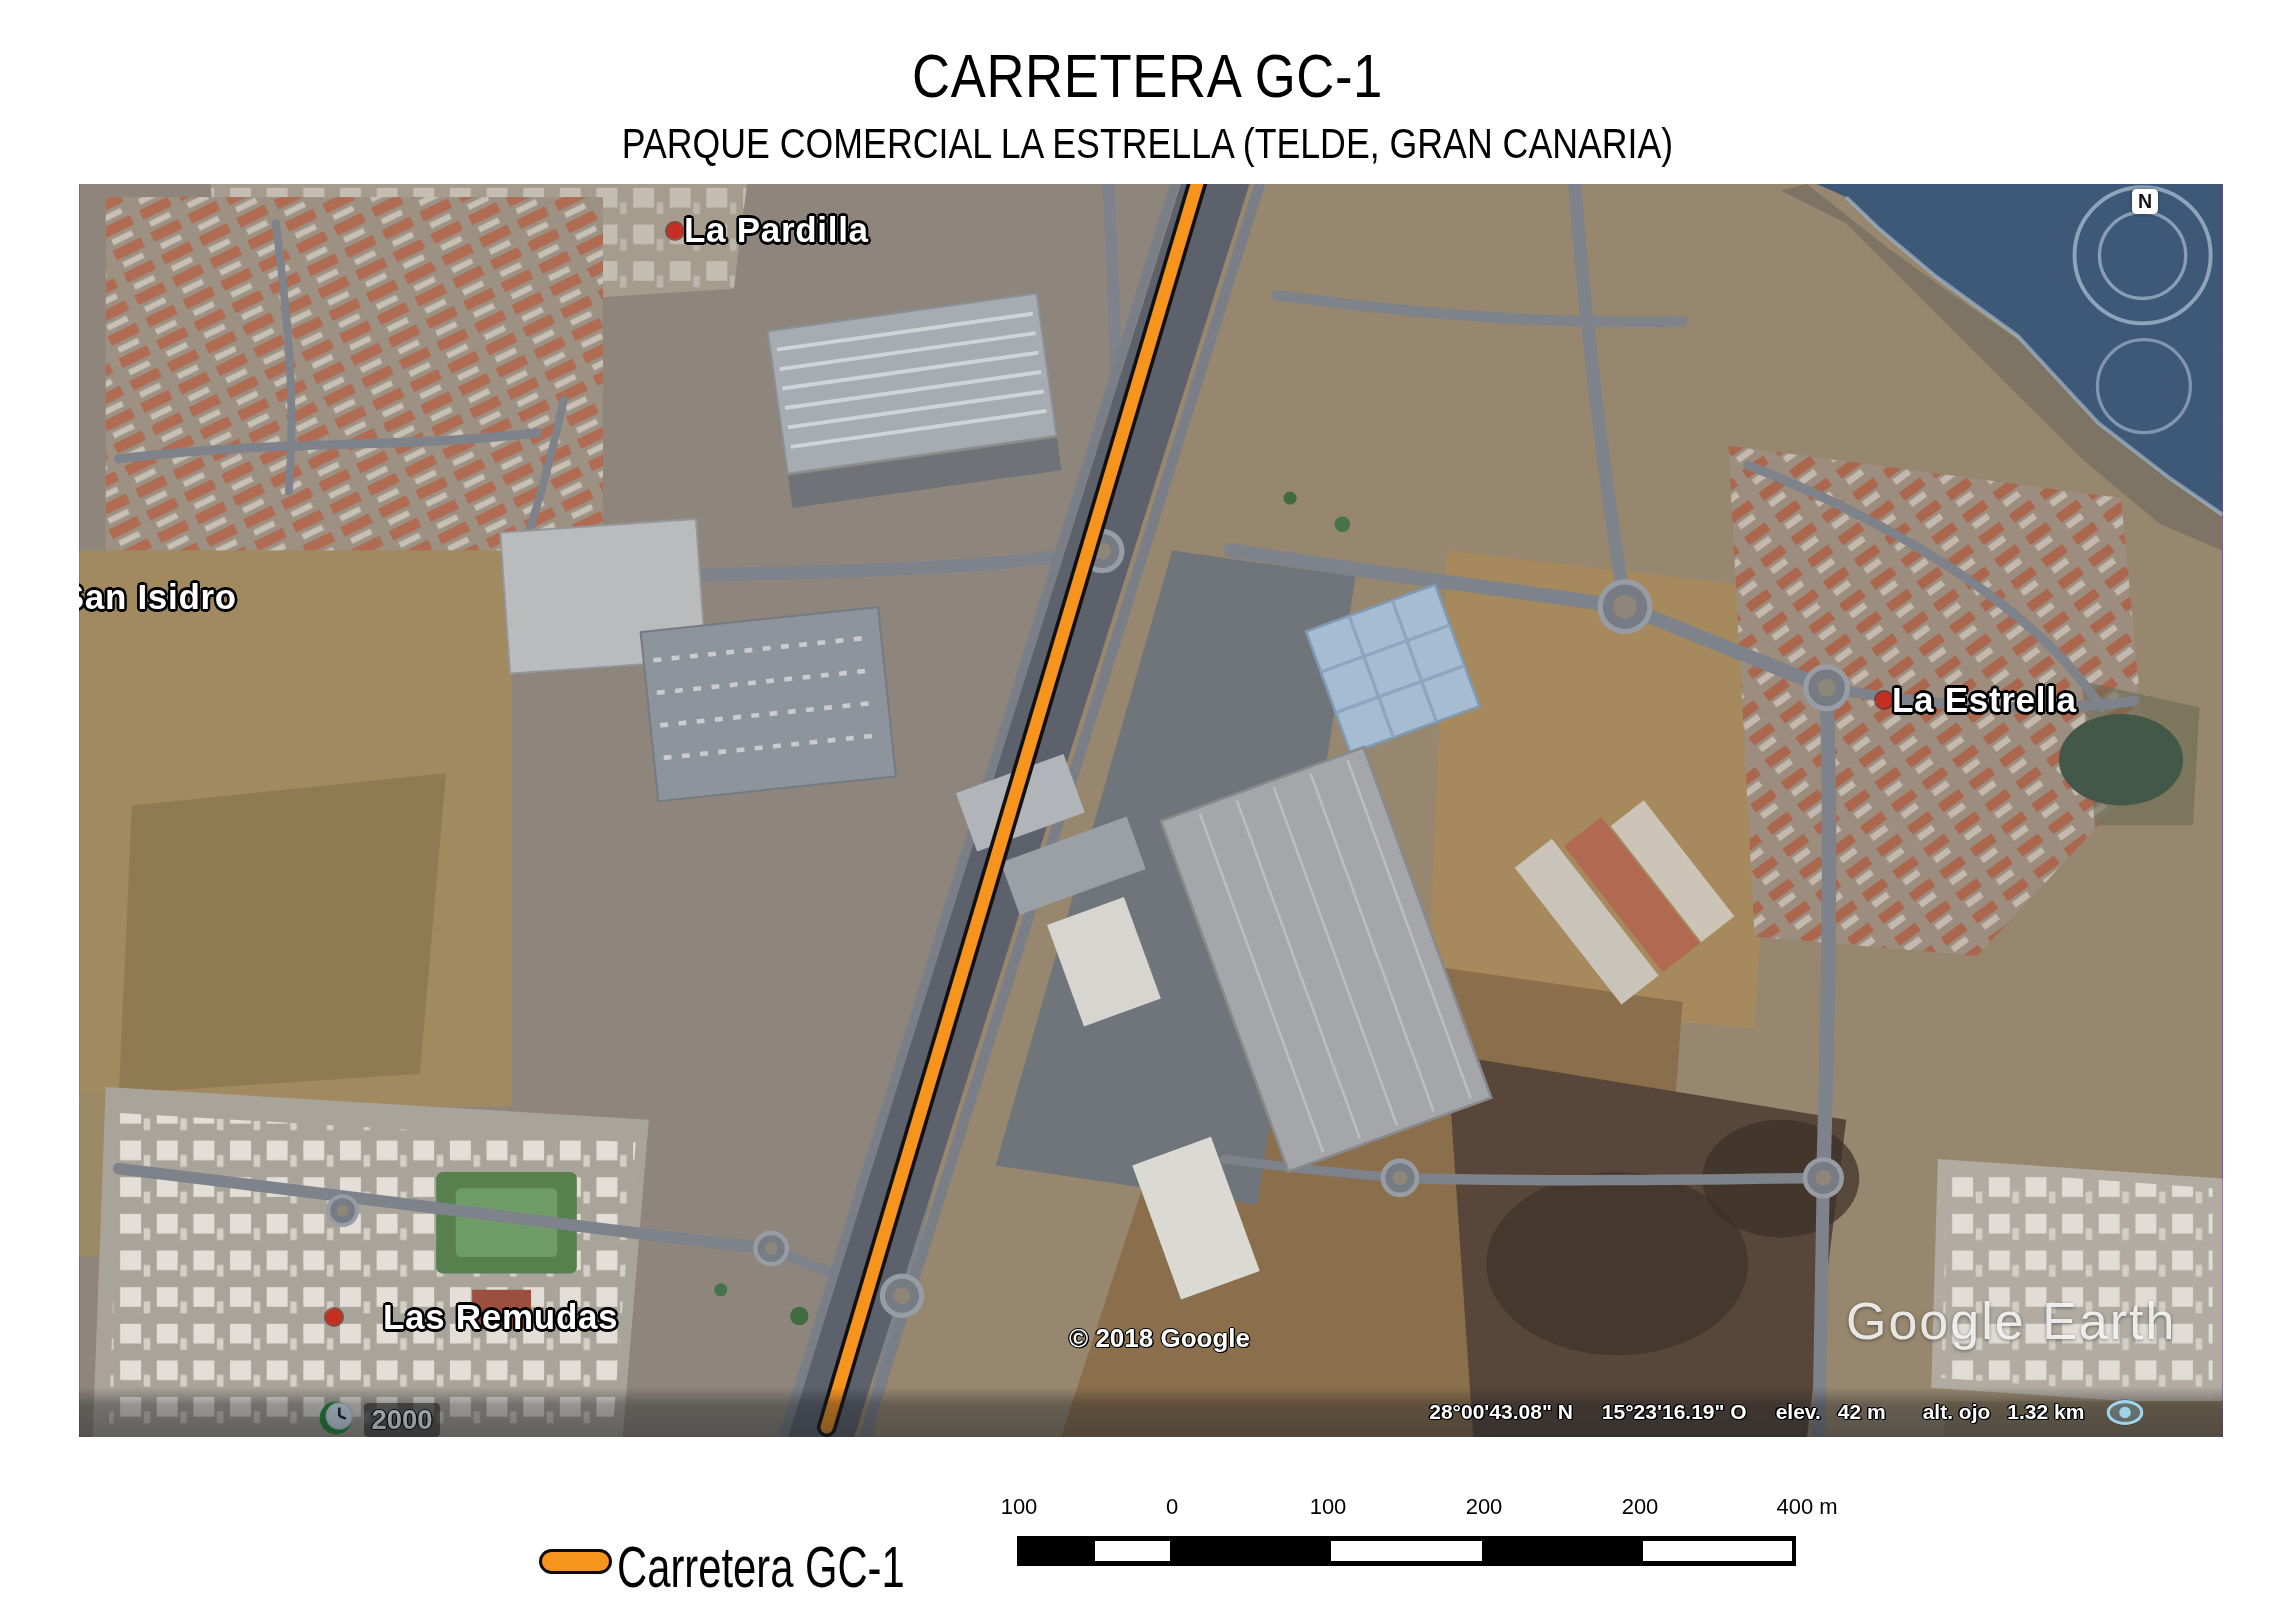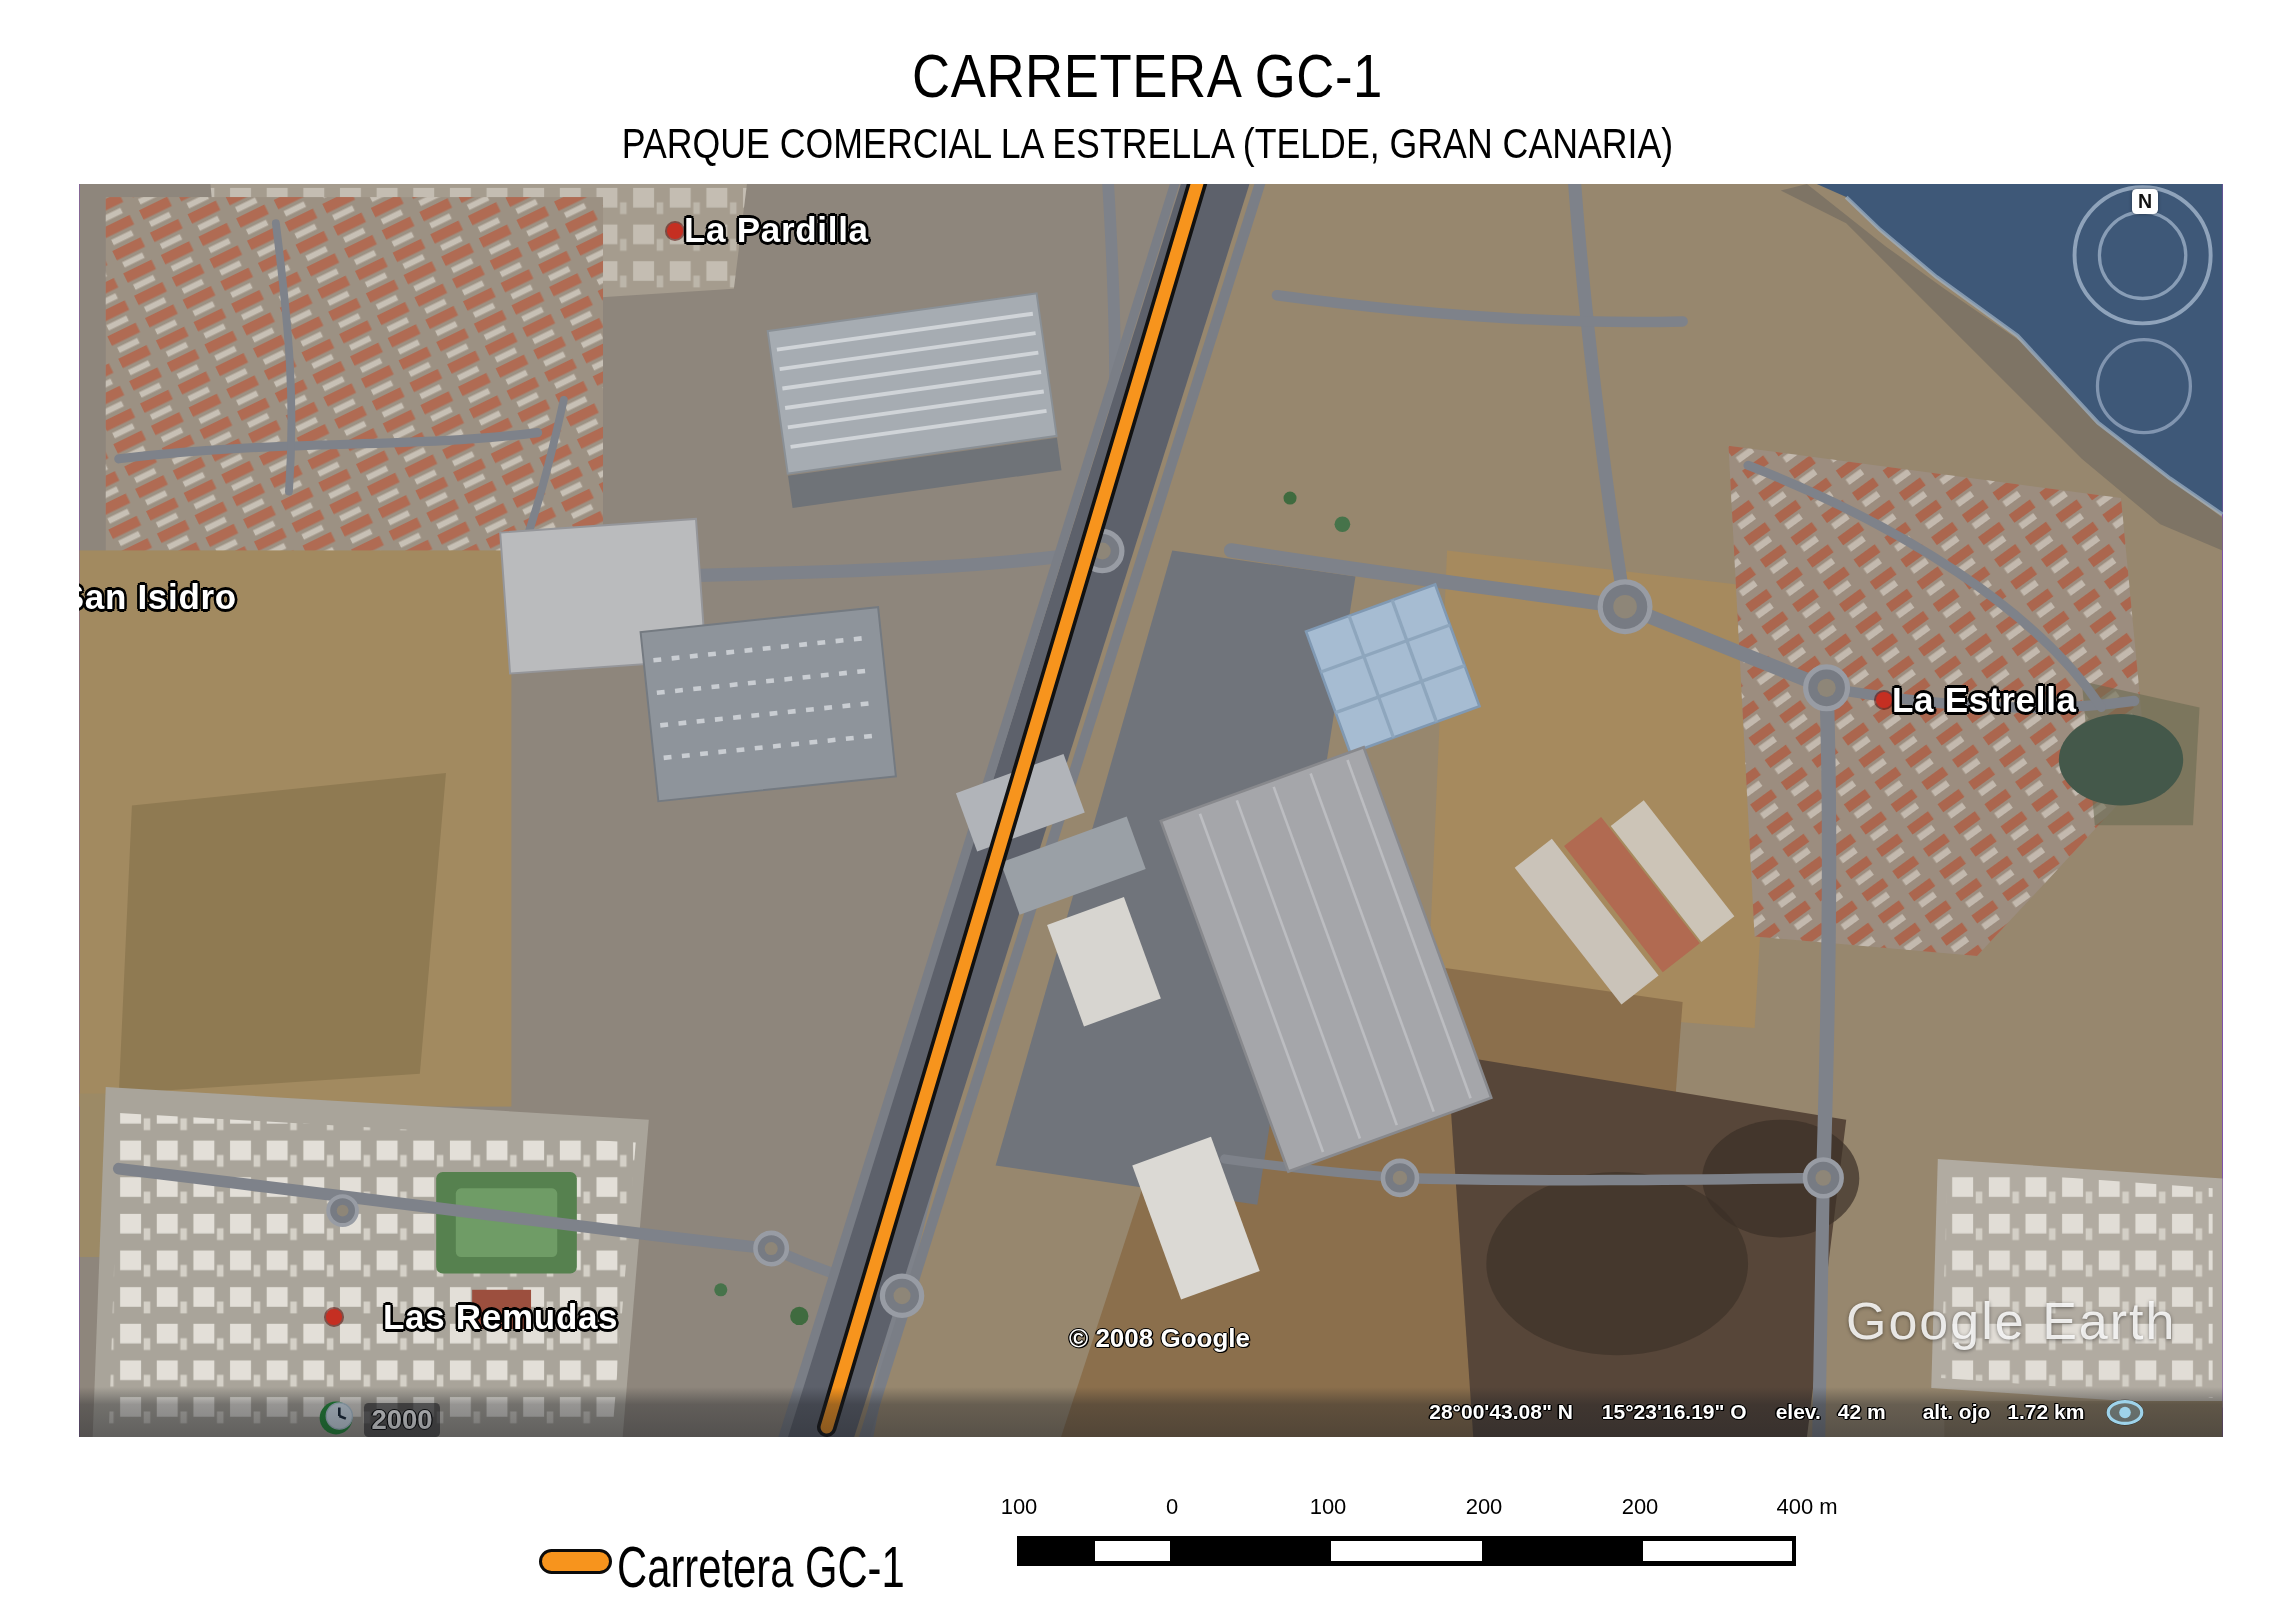--- a/index.html
+++ b/index.html
@@ -278,30 +278,30 @@
     <svg class="abs clock" viewBox="0 0 58 58">
       <circle cx="26" cy="29" r="25" fill="#1f8f35"></circle>
       <circle cx="31" cy="26" r="20" fill="#dcebf7" stroke="#b9cfdf" stroke-width="2"></circle>
       <line x1="31" y1="26" x2="31" y2="13" stroke="#123" stroke-width="4"></line>
       <line x1="31" y1="26" x2="41" y2="30" stroke="#123" stroke-width="4"></line>
     </svg>
     <div class="abs timebadge">
       <span>2000</span>
     </div>
 
-    <div class="abs copyright">© 2008 Google</div>
+    <div class="abs copyright">© 2018 Google</div>
     <div class="abs watermark">Google Earth</div>
 
     <div class="abs statusbar">
       <span>28°00'43.08" N</span>
       <span class="gap-l">15°23'16.19" O</span>
       <span class="gap-l">elev.</span>
       <span class="gap-s">42 m</span>
       <span class="gap-m">alt. ojo</span>
-      <span class="gap-s">1.72 km</span>
+      <span class="gap-s">1.32 km</span>
       <svg class="eye-icon" viewBox="0 0 64 48">
         <ellipse cx="32" cy="24" rx="28" ry="19" fill="none" stroke="rgba(0,0,0,.45)" stroke-width="2"></ellipse>
         <ellipse cx="32" cy="24" rx="26" ry="17" fill="rgba(130,190,220,.25)" stroke="#9ed3ea" stroke-width="5"></ellipse>
         <circle cx="32" cy="24" r="9" fill="#9ed3ea"></circle>
       </svg>
     </div>
   </div>
 
   <div class="abs legend-swatch"></div>
   <div class="abs legend-label">Carretera GC-1</div>

